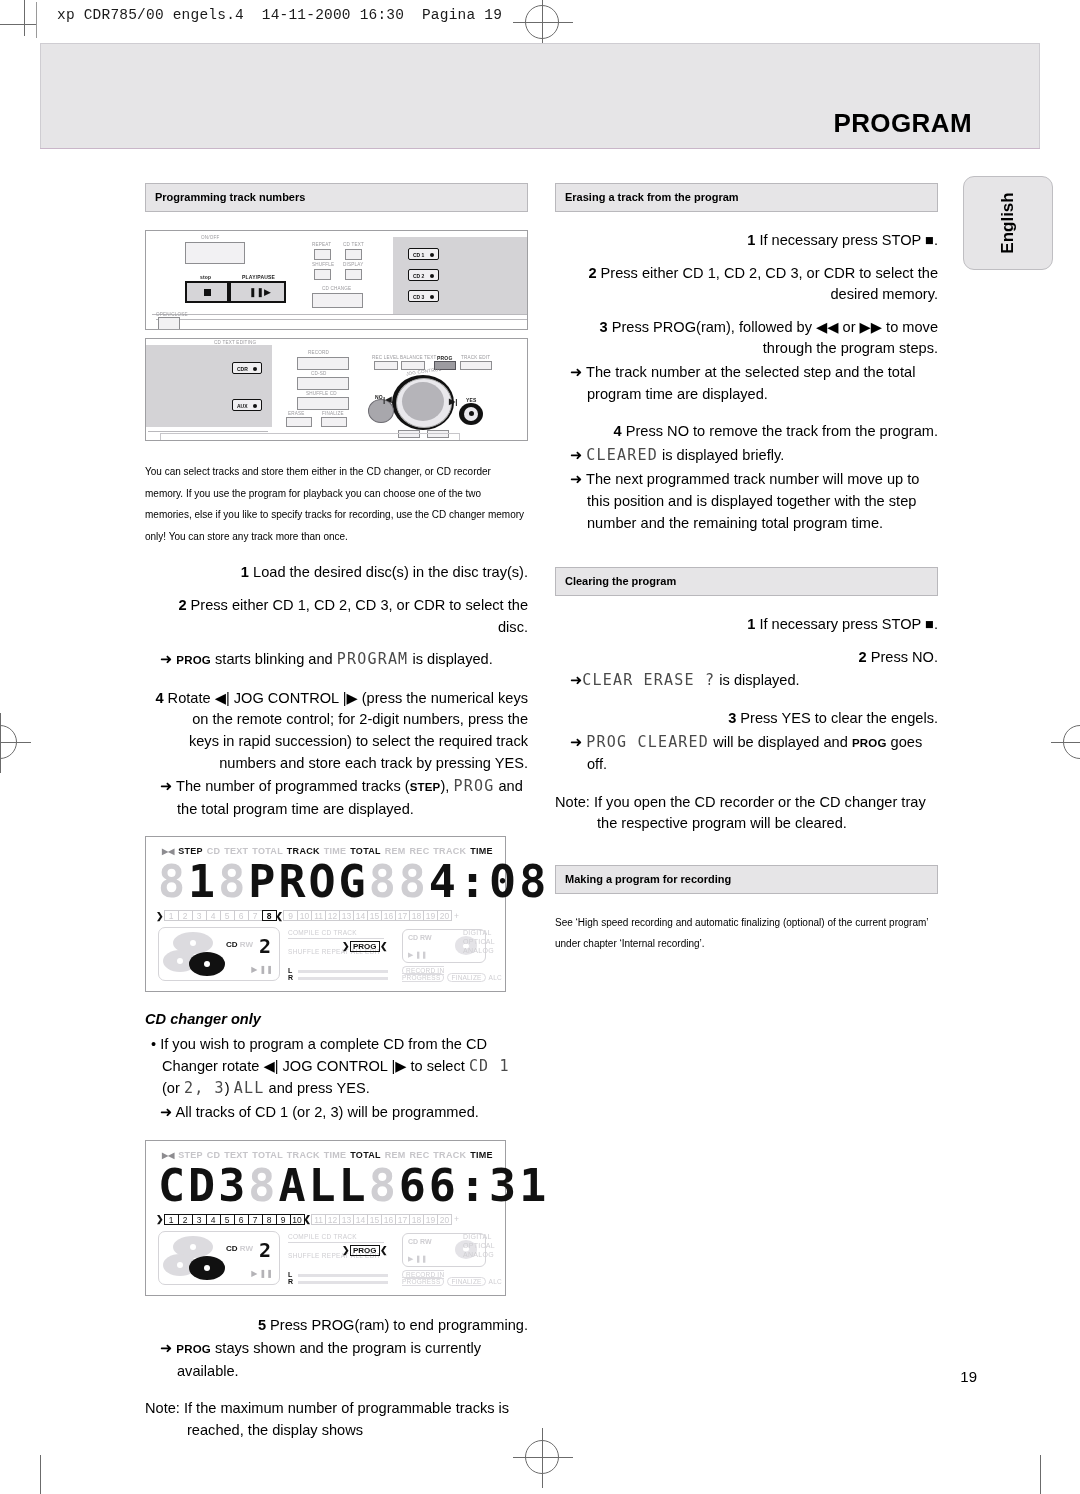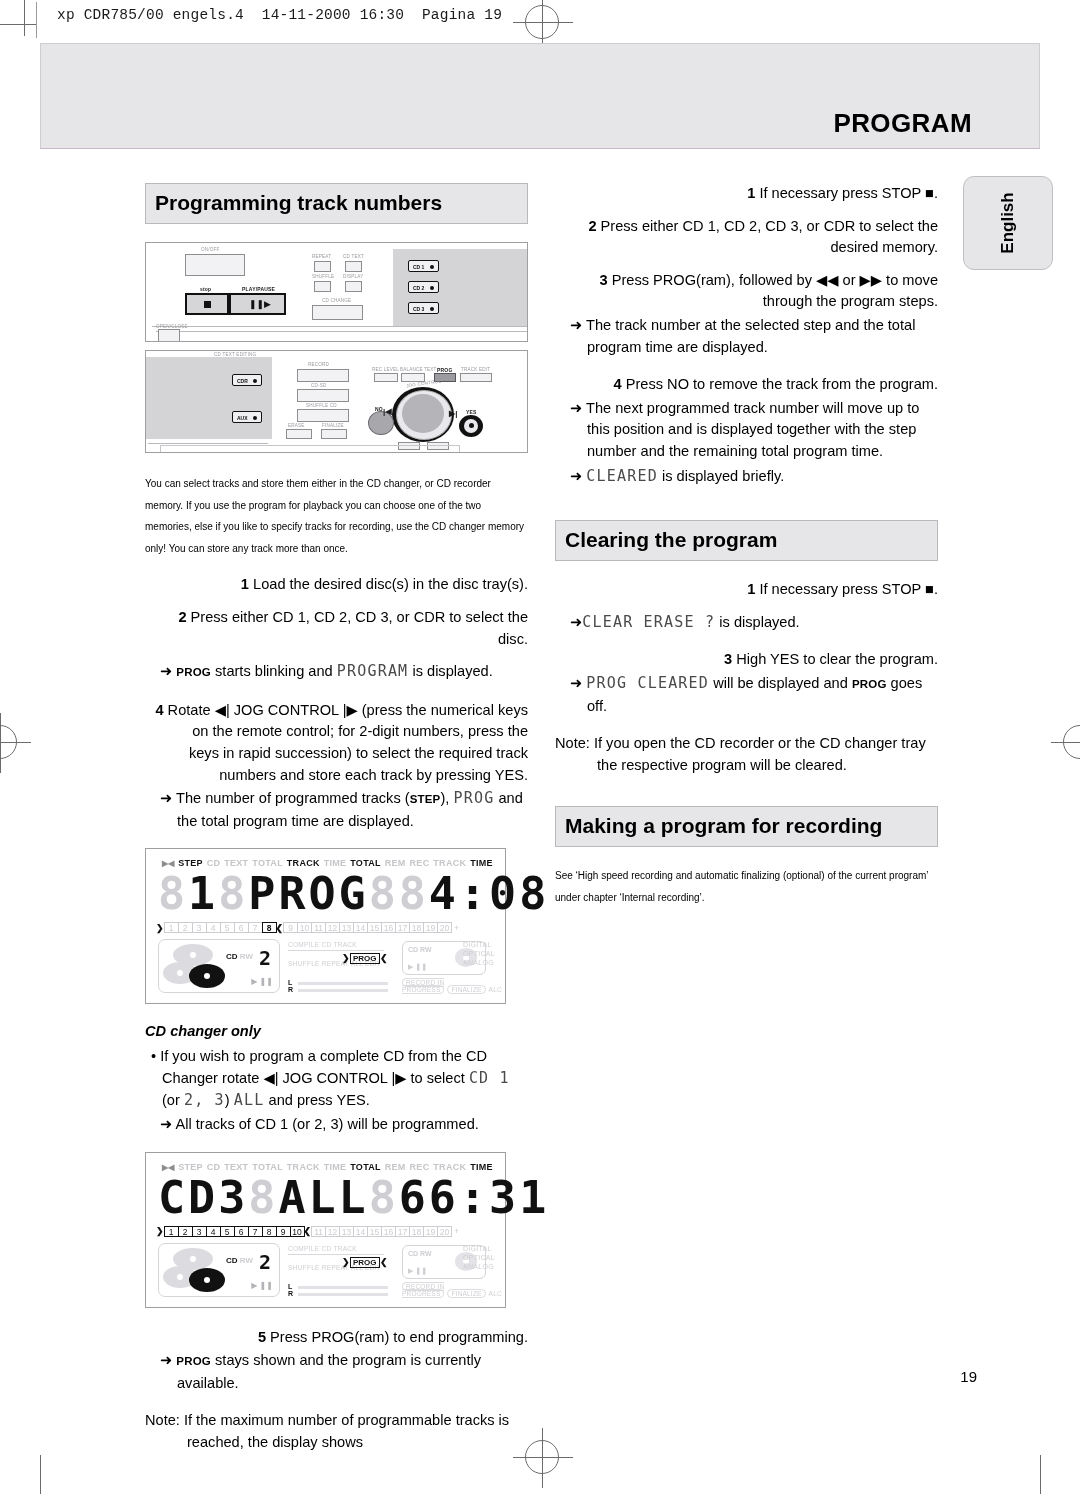--- a/index.html
+++ b/index.html
@@ -36,21 +36,21 @@
   .langtab span{position:absolute;left:50%;top:50%;transform:translate(-50%,-50%) rotate(-90deg);
                 font-size:17px;font-weight:bold;white-space:nowrap;}
 
   
   .col{position:absolute;width:383px;}
   .col-left{left:145px;top:183px;}
   .col-right{left:555px;top:183px;}
 
   
   .sechead{background:#e6e5e7;border:1px solid #b9b8bc;box-sizing:border-box;
-           font-size:21px;font-weight:bold;padding:7px 9px 8px 9px;margin-bottom:18px;}
+           font-size:11px;font-weight:bold;padding:7px 9px 8px 9px;margin-bottom:18px;}
 
   
   .para{font-size:10px;line-height:21.6px;margin:0 0 15px 0;}
   .step{font-size:14.6px;line-height:21.6px;margin:0 0 11px 0;
         padding-left:15px;text-indent:-15px;text-align:right;}
   .step .n{font-weight:bold;}
   .sub{font-size:14.6px;line-height:21.6px;margin:0 0 3px 0;
        padding-left:32px;text-indent:-17px;}
   .bullet{font-size:14.6px;line-height:21.6px;margin:0 0 3px 0;
           padding-left:17px;text-indent:-11px;}
@@ -476,38 +476,40 @@
     <div class="gap"></div>
 
     <p class="step" style="margin-bottom:2px;"><span class="n">5</span> <span>Press PROG(ram) to end programming.</span></p>
     <p class="sub">➜ <span class="sc">PROG</span> <span>stays shown and the program is currently available.</span></p>
 
     <p class="note"><span>Note: If the maximum number of programmable tracks is reached, the display shows</span> </p>
   </div>
 
   <div class="col col-right">
 
+    <div class="sechead">Erasing a track from the program</div>
 
     <p class="step"><span class="n">1</span> <span>If necessary press STOP ■.</span></p>
     <p class="step"><span class="n">2</span> <span>Press either CD 1, CD 2, CD 3, or CDR to select the desired memory.</span></p>
     <p class="step" style="margin-bottom:2px;"><span class="n">3</span> <span>Press PROG(ram), followed by ◀◀ or ▶▶ to move through the program steps.</span></p>
     <p class="sub">➜ <span>The track number at the selected step and the total program time are displayed.</span></p>
     <div class="gap"></div>
     <p class="step" style="margin-bottom:2px;"><span class="n">4</span> <span>Press NO to remove the track from the program.</span></p>
+    <p class="sub">➜ <span class="lcdtxt">CLEARED</span> <span>is displayed briefly.</span></p>
     <p class="sub">➜ <span>The next programmed track number will move up to this position and is displayed together with the step number and the remaining total program time.</span></p>
-    <p class="sub">➜ <span class="lcdtxt">CLEARED</span> <span>is displayed briefly.</span></p>
 
     <div class="gap-lg"></div>
 
     <div class="sechead">Clearing the program</div>
 
     <p class="step"><span class="n">1</span> <span>If necessary press STOP ■.</span></p>
+    <p class="step" style="margin-bottom:2px;"><span class="n">2</span> <span>Press NO.</span></p>
     <p class="sub">➜<span class="lcdtxt">CLEAR ERASE ?</span> <span>is displayed.</span></p>
     <div class="gap"></div>
-    <p class="step" style="margin-bottom:2px;"><span class="n">3</span> <span>High YES to clear the program.</span></p>
+    <p class="step" style="margin-bottom:2px;"><span class="n">3</span> <span>Press YES to clear the engels.</span></p>
     <p class="sub">➜ <span class="lcdtxt">PROG CLEARED</span> <span>will be displayed and</span> <span class="sc">PROG</span> <span>goes off.</span></p>
 
     <p class="note">Note: If you open the CD recorder or the CD changer tray the respective program will be cleared.</p>
 
     <div class="gap-lg"></div>
 
     <div class="sechead">Making a program for recording</div>
 
     <p class="para">See ‘High speed recording and automatic finalizing (optional) of the current program’ under chapter ‘Internal recording’.</p>
   </div>

